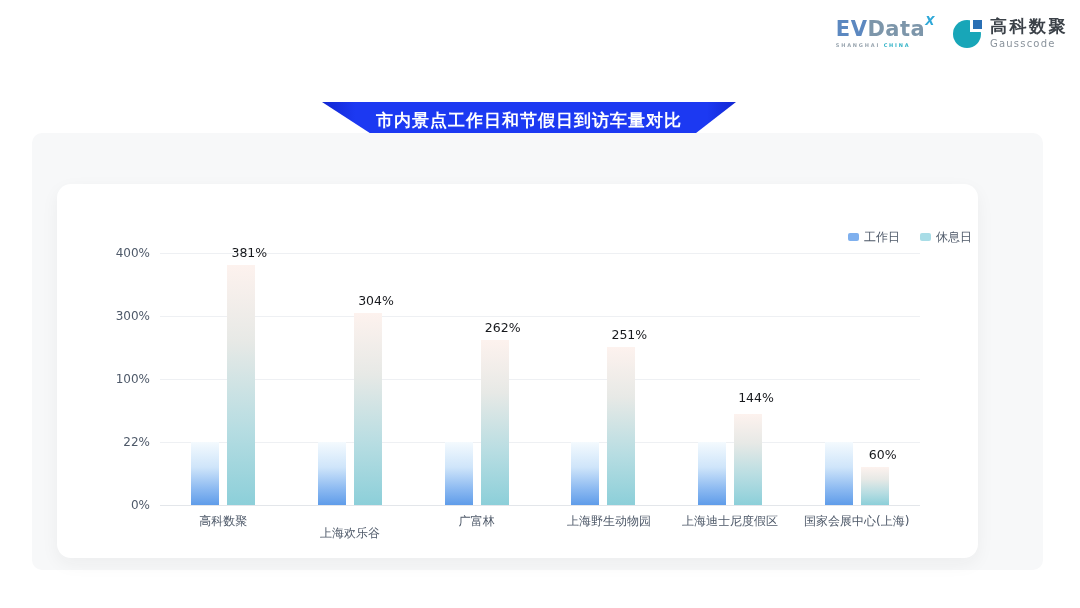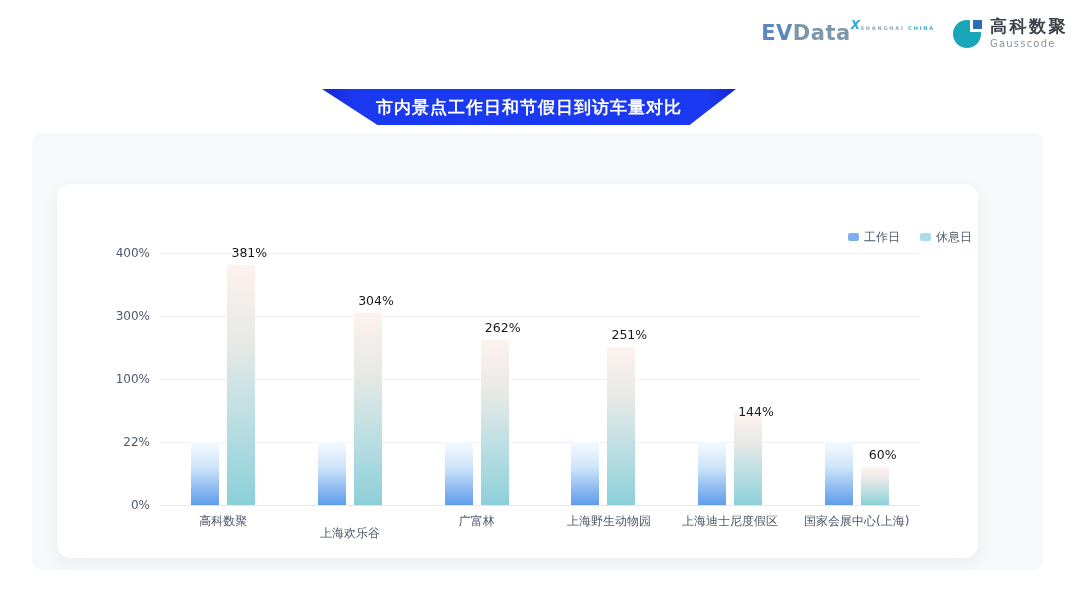--- a/index.html
+++ b/index.html
@@ -2,38 +2,38 @@
 <html style="--banner-blue: #1c39f2; --panel-bg: #f7f8f9; --card-bg: #ffffff; --grid-line: #eef0f3; --axis-line: #e3e6ea; --axis-text: #4e5969; --data-label: #17191d;"><head>
 <meta charset="utf-8">
 <style>
   html,body{margin:0;padding:0;background:#ffffff;}
   .stage{
     position:relative;width:1080px;height:608px;overflow:hidden;background:#ffffff;
     font-family:"DejaVu Sans","Liberation Sans",sans-serif;
   }
   
   .logos{position:absolute;top:18px;right:12px;display:flex;align-items:center;gap:18px;}
-  .evdata{display:flex;flex-direction:row;line-height:1;}
+  .evdata{display:flex;flex-direction:column;line-height:1;}
   .evdata-main{font-weight:bold;font-size:21px;letter-spacing:0.5px;}
   .evdata-ev{color:#5c88c0;}
   .evdata-data{color:#7d96aa;}
   .evdata-x{color:#2ea8d8;font-size:12px;font-style:italic;vertical-align:top;position:relative;top:-4px;font-weight:bold;}
   .evdata-sub{font-size:5px;letter-spacing:1.8px;margin-top:3px;color:#9aa6b0;font-weight:bold;}
   .evdata-sub .cn{color:#35b4c8;}
   .gausscode{display:flex;align-items:center;gap:7px;}
   .g-mark{position:relative;width:30px;height:30px;}
   .g-circle{position:absolute;left:0;top:1px;width:28px;height:28px;border-radius:50%;background:#18a6b8;}
   .g-notch{position:absolute;right:0;top:0;width:13px;height:13px;background:#ffffff;}
   .g-square{position:absolute;right:1px;top:1px;width:9px;height:9px;background:#2a6fb4;}
   .gausscode-text{display:flex;flex-direction:column;line-height:1;}
   .gausscode-cn{font-size:17px;font-weight:bold;color:#3b4148;letter-spacing:2.5px;}
   .gausscode-en{font-size:10px;color:#8a939c;letter-spacing:1.2px;margin-top:4px;}
   
   .banner{
-    position:absolute;left:322px;top:89px;width:414px;height:36px;
+    position:absolute;left:322px;top:102px;width:414px;height:36px;
     background:linear-gradient(to right,#1126d2 0%,var(--banner-blue) 8%,var(--banner-blue) 93%,#1126d2 100%);
     clip-path:polygon(0 0,100% 0,88.8% 100%,13.4% 100%);
     display:flex;align-items:center;justify-content:center;
   }
   .banner span{color:#ffffff;font-size:17px;font-weight:bold;letter-spacing:1px;}
   
   .panel{position:absolute;left:32px;top:133px;width:1011px;height:437px;background:var(--panel-bg);border-radius:10px;}
   .card{
     position:absolute;left:25px;top:51px;width:921px;height:374px;background:var(--card-bg);
     border-radius:14px;box-shadow:0 6px 18px rgba(31,35,41,0.05);
@@ -117,21 +117,21 @@
           <div class="bar" style="left: 387.667px; top: 258px; width: 28px; height: 63px; background: linear-gradient(rgb(244, 250, 254) 0%, rgb(207, 229, 250) 40%, rgb(139, 185, 241) 75%, rgb(95, 156, 233) 100%);"></div>
           <div class="bar" style="left: 423.667px; top: 155.94px; width: 28px; height: 165.06px; background: linear-gradient(rgb(253, 242, 238) 0%, rgb(231, 233, 230) 32%, rgb(183, 221, 226) 68%, rgb(140, 207, 217) 100%);"></div>
           <div class="data-label" style="left: 437.667px; top: 135.94px;">262%</div>
           <div class="category-label" style="left: 552px; top: 329px;">上海野生动物园</div>
           <div class="bar" style="left: 514.333px; top: 258px; width: 28px; height: 63px; background: linear-gradient(rgb(244, 250, 254) 0%, rgb(207, 229, 250) 40%, rgb(139, 185, 241) 75%, rgb(95, 156, 233) 100%);"></div>
           <div class="bar" style="left: 550.333px; top: 162.87px; width: 28px; height: 158.13px; background: linear-gradient(rgb(253, 242, 238) 0%, rgb(231, 233, 230) 32%, rgb(183, 221, 226) 68%, rgb(140, 207, 217) 100%);"></div>
           <div class="data-label" style="left: 564.333px; top: 142.87px;">251%</div>
           <div class="category-label" style="left: 673px; top: 329px;">上海迪士尼度假区</div>
           <div class="bar" style="left: 641px; top: 258px; width: 28px; height: 63px; background: linear-gradient(rgb(244, 250, 254) 0%, rgb(207, 229, 250) 40%, rgb(139, 185, 241) 75%, rgb(95, 156, 233) 100%);"></div>
           <div class="bar" style="left: 677px; top: 230.28px; width: 28px; height: 90.72px; background: linear-gradient(rgb(253, 242, 238) 0%, rgb(231, 233, 230) 32%, rgb(183, 221, 226) 68%, rgb(140, 207, 217) 100%);"></div>
-          <div class="data-label" style="left: 691px; top: 220px;">144%</div>
+          <div class="data-label" style="left: 691px; top: 206px;">144%</div>
           <div class="category-label" style="left: 799.667px; top: 329px;">国家会展中心(上海)</div>
           <div class="bar" style="left: 767.667px; top: 258px; width: 28px; height: 63px; background: linear-gradient(rgb(244, 250, 254) 0%, rgb(207, 229, 250) 40%, rgb(139, 185, 241) 75%, rgb(95, 156, 233) 100%);"></div>
           <div class="bar" style="left: 803.667px; top: 283.2px; width: 28px; height: 37.8px; background: linear-gradient(rgb(253, 242, 238) 0%, rgb(231, 233, 230) 32%, rgb(183, 221, 226) 68%, rgb(140, 207, 217) 100%);"></div>
           <div class="data-label" style="left: 817.667px; top: 263.2px;">60%</div>
         </div>
     </div>
   </div>
 
 </div>
 

